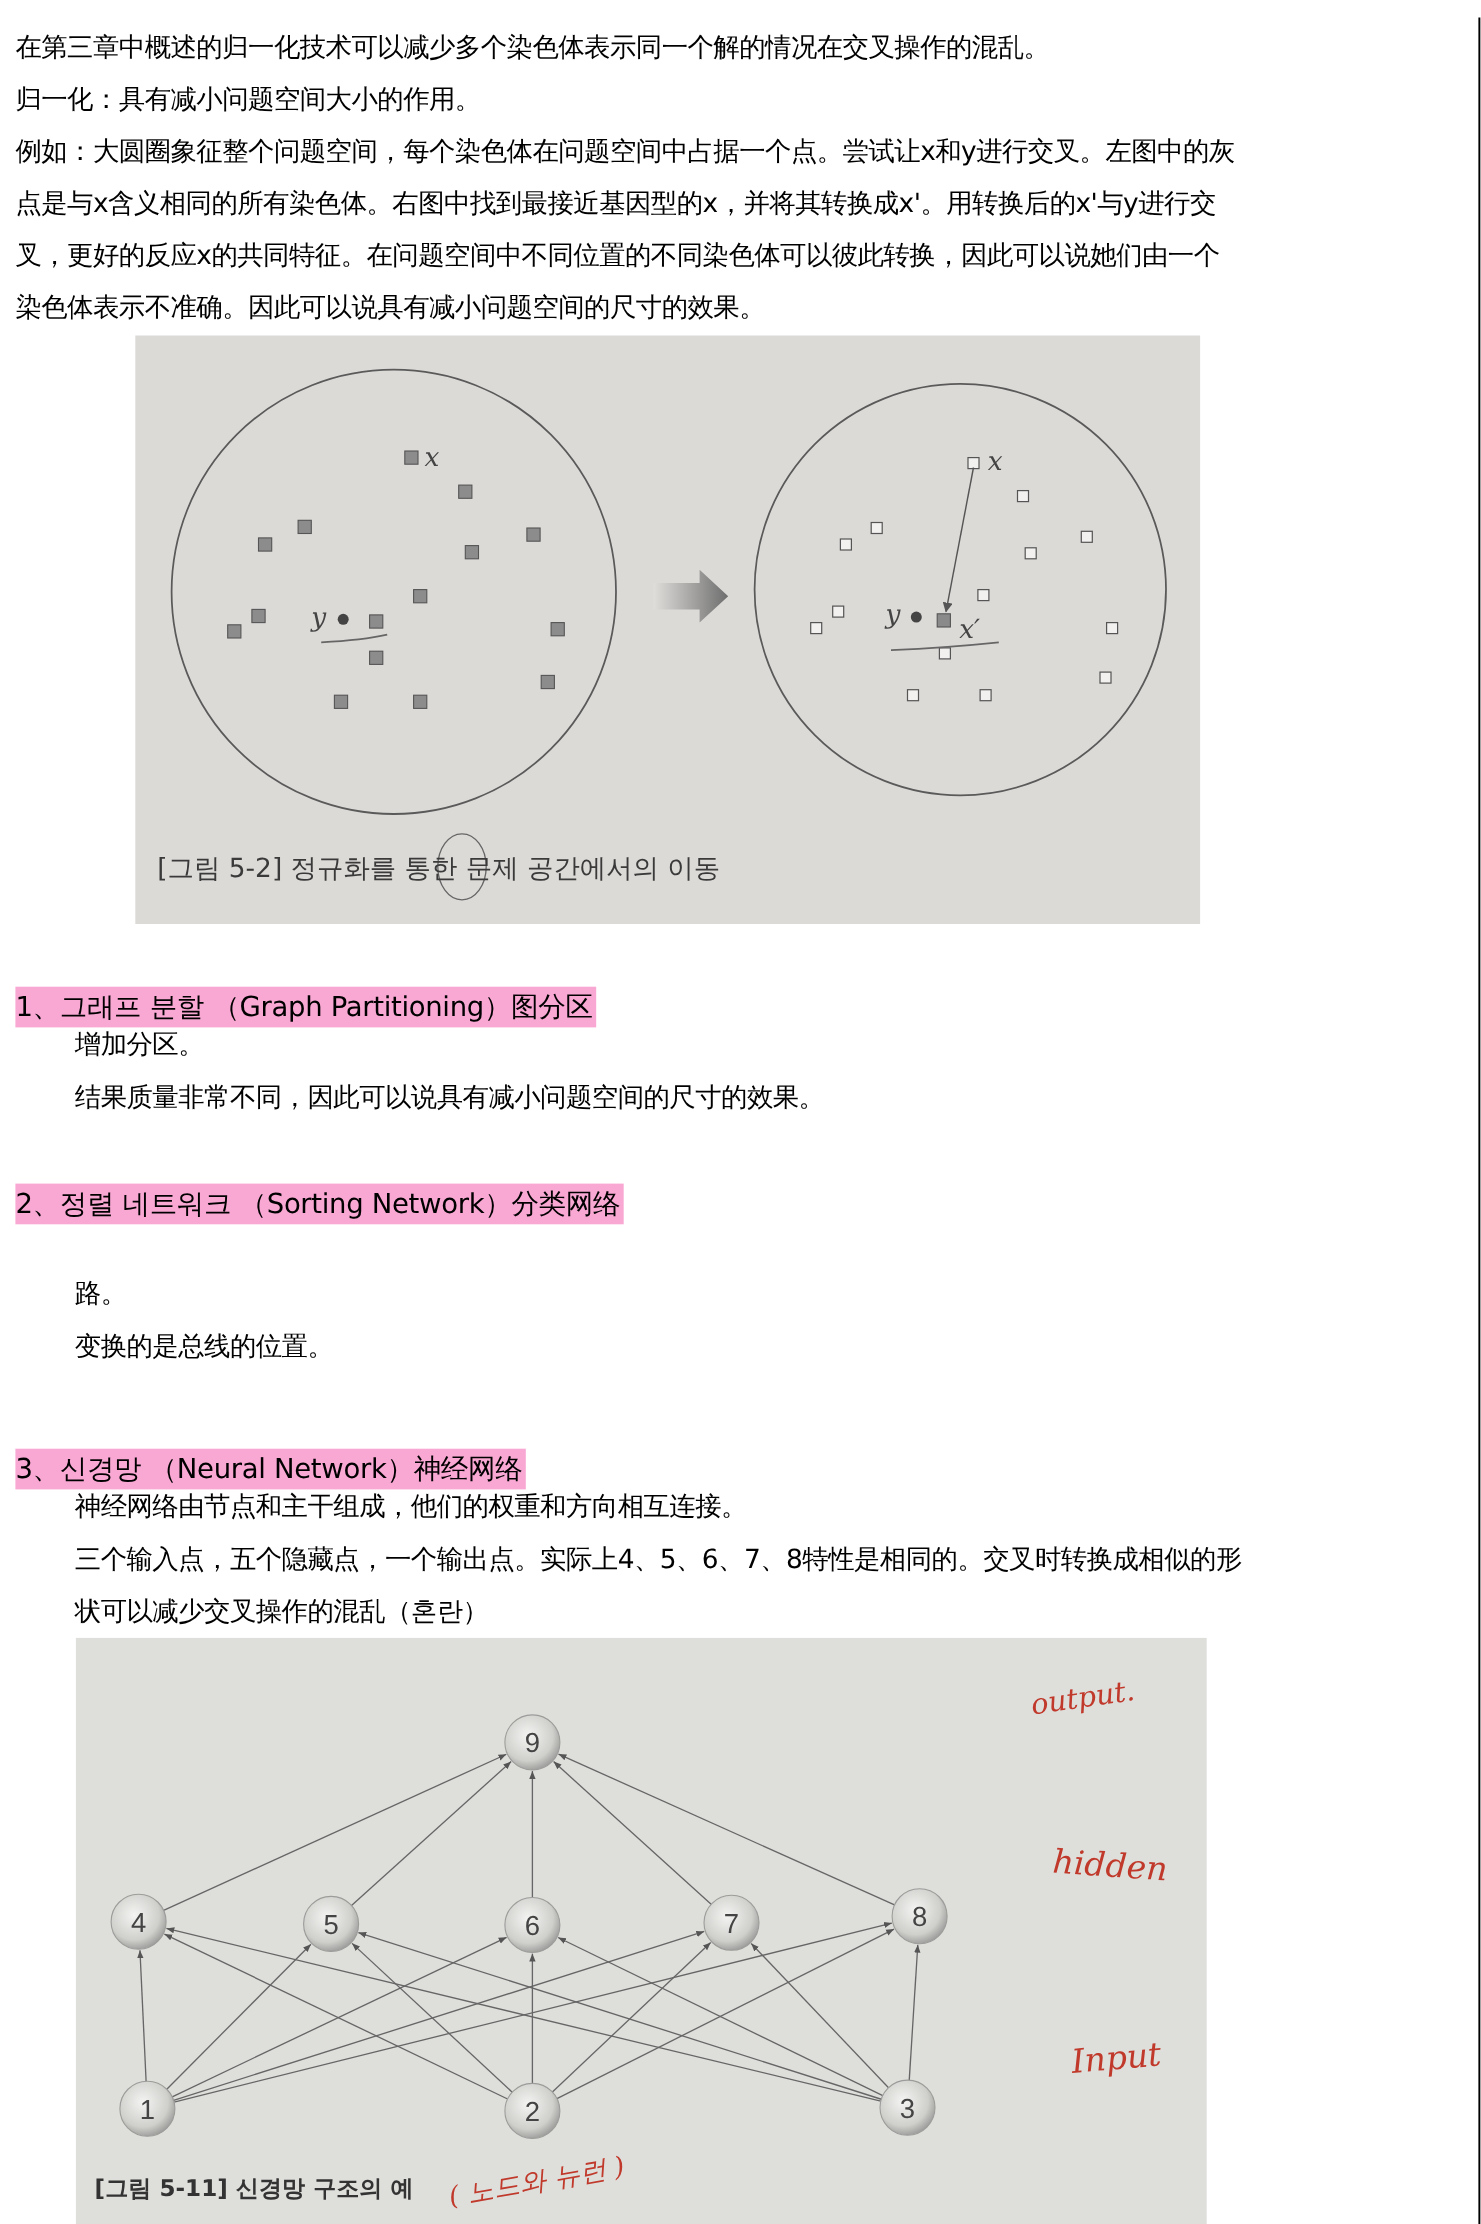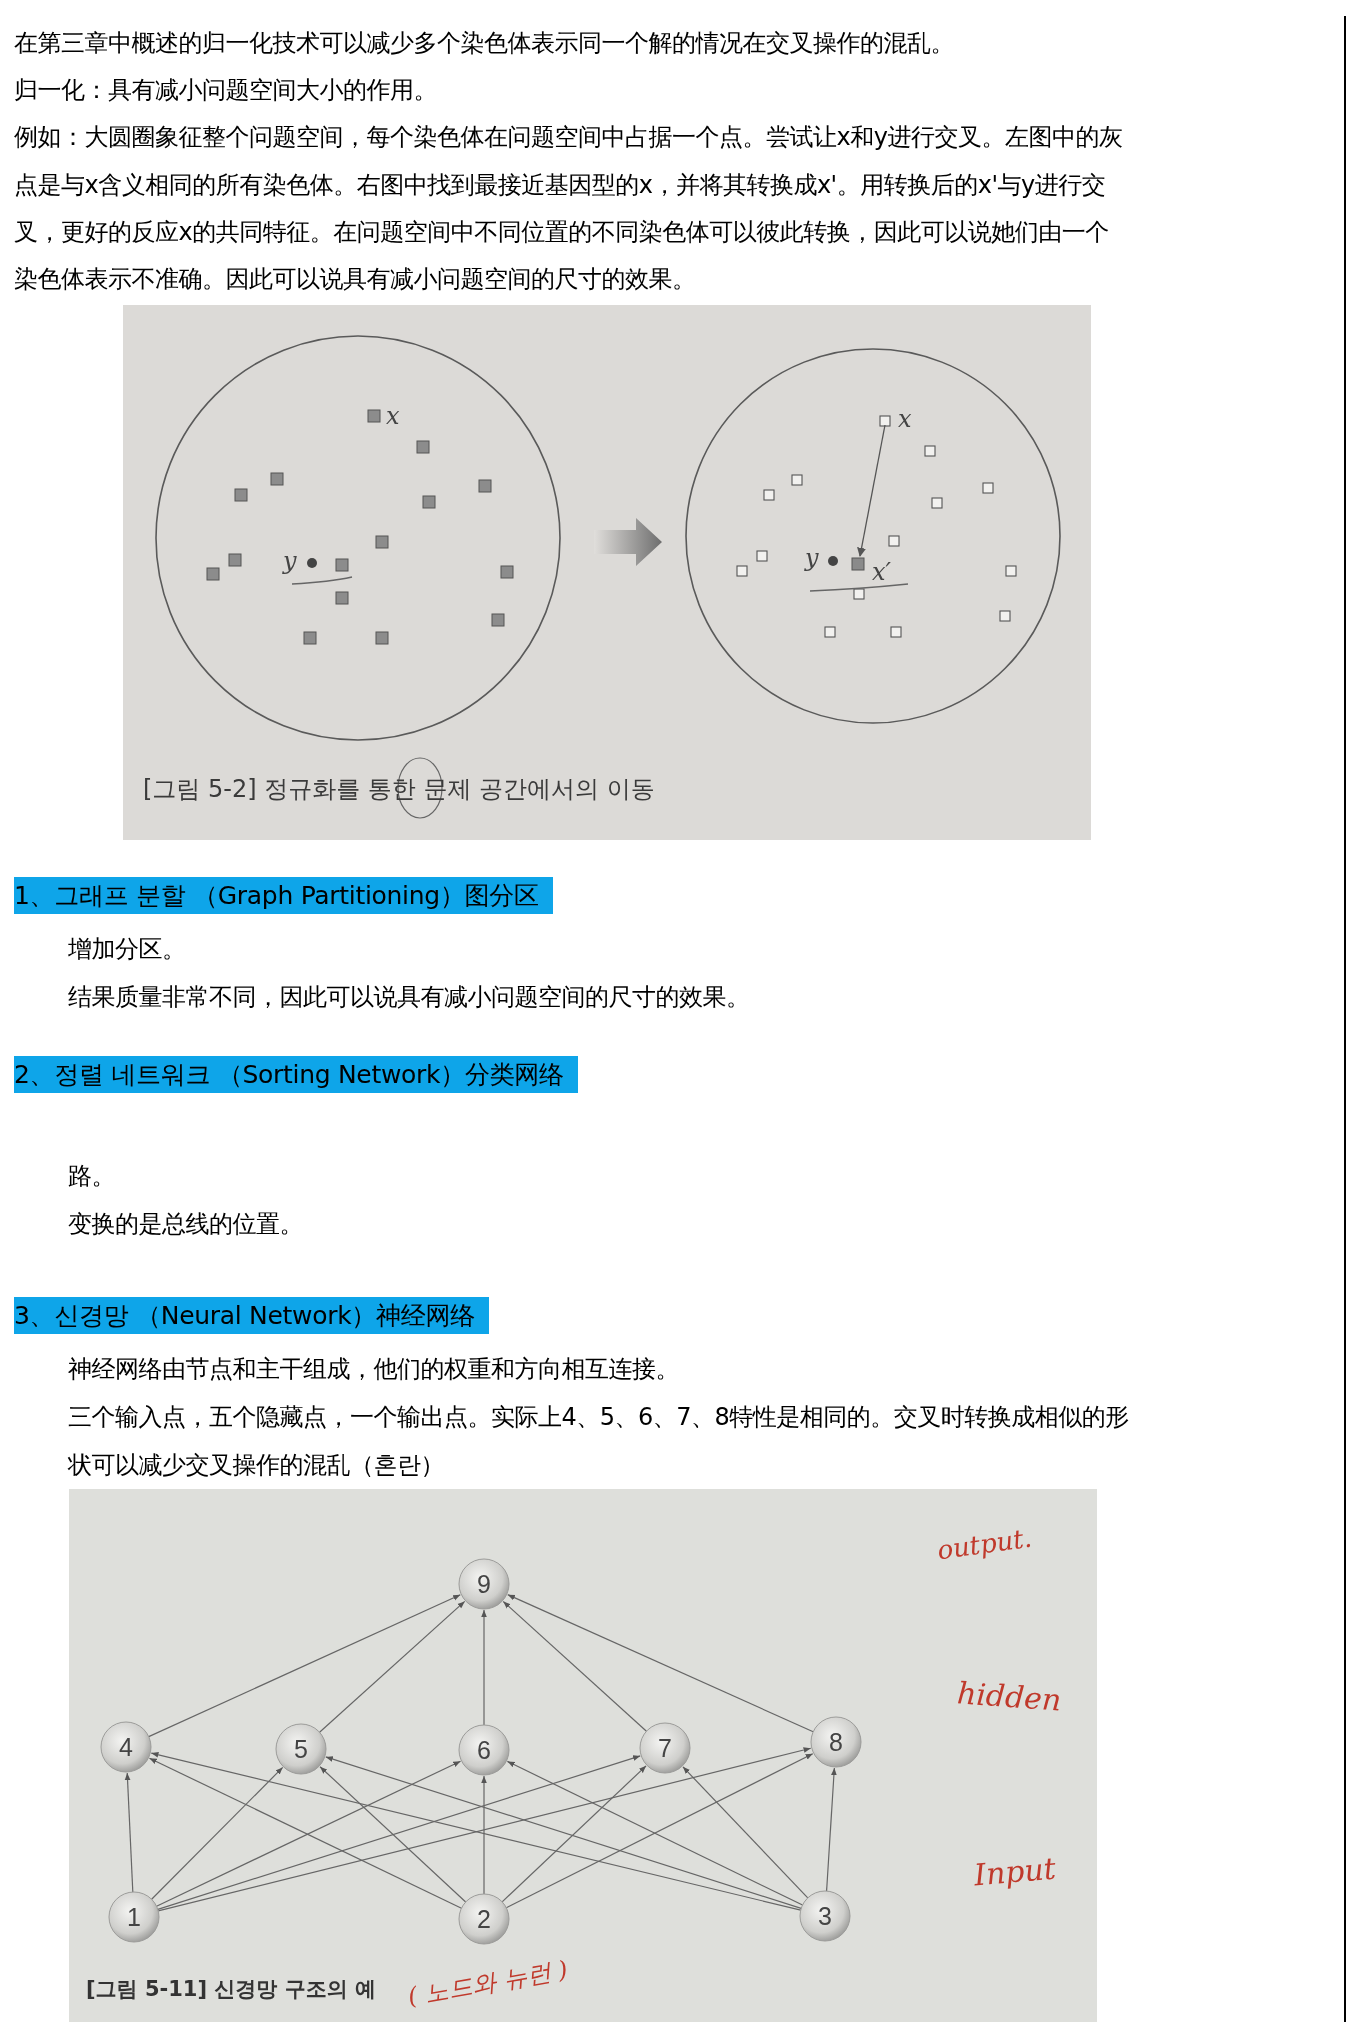--- a/index.html
+++ b/index.html
@@ -2,22 +2,22 @@
 <html><head>
 <meta charset="utf-8">
 <style>
   html, body { margin: 0; padding: 0; background: #ffffff; }
   body { width: 1346px; height: 2022px; position: relative; overflow: hidden;
          font-family: "DejaVu Sans", "Liberation Sans", sans-serif; color: #000; }
   .page { position: absolute; left: 0; top: 16px; width: 1344px; height: 2019px;
           border-right: 2px solid #000; border-bottom: 3px solid #ef4444; }
   .p { position: absolute; left: 14px; font-size: 24px; line-height: 47px; white-space: nowrap; letter-spacing: -0.5px; }
   .indent { left: 68px; }
-  .heading { position: absolute; left: 14px; height: 37px; background: #0ea5e9;
-             font-size: 25px; line-height: 37px; padding-right: 14px; white-space: nowrap; letter-spacing: -0.3px; }
+  .heading { position: absolute; left: 14px; height: 37px; background: #f9a8d4;
+             font-size: 25px; line-height: 37px; padding-right: 3px; white-space: nowrap; letter-spacing: -0.3px; margin-top: 20px; }
   .figure { position: absolute; background: #dcdad7; overflow: hidden; }
   .figure svg { position: absolute; left: 0; top: 0; }
   .caption { position: absolute; font-family: "DejaVu Sans", sans-serif; color: #3a3a3a; white-space: nowrap; text-align: center; }
   .hand { position: absolute; color: #c0392b; font-family: "DejaVu Serif", serif; font-style: italic; white-space: nowrap; }
 </style>
 </head>
 <body>
 
 <div class="page">
 

